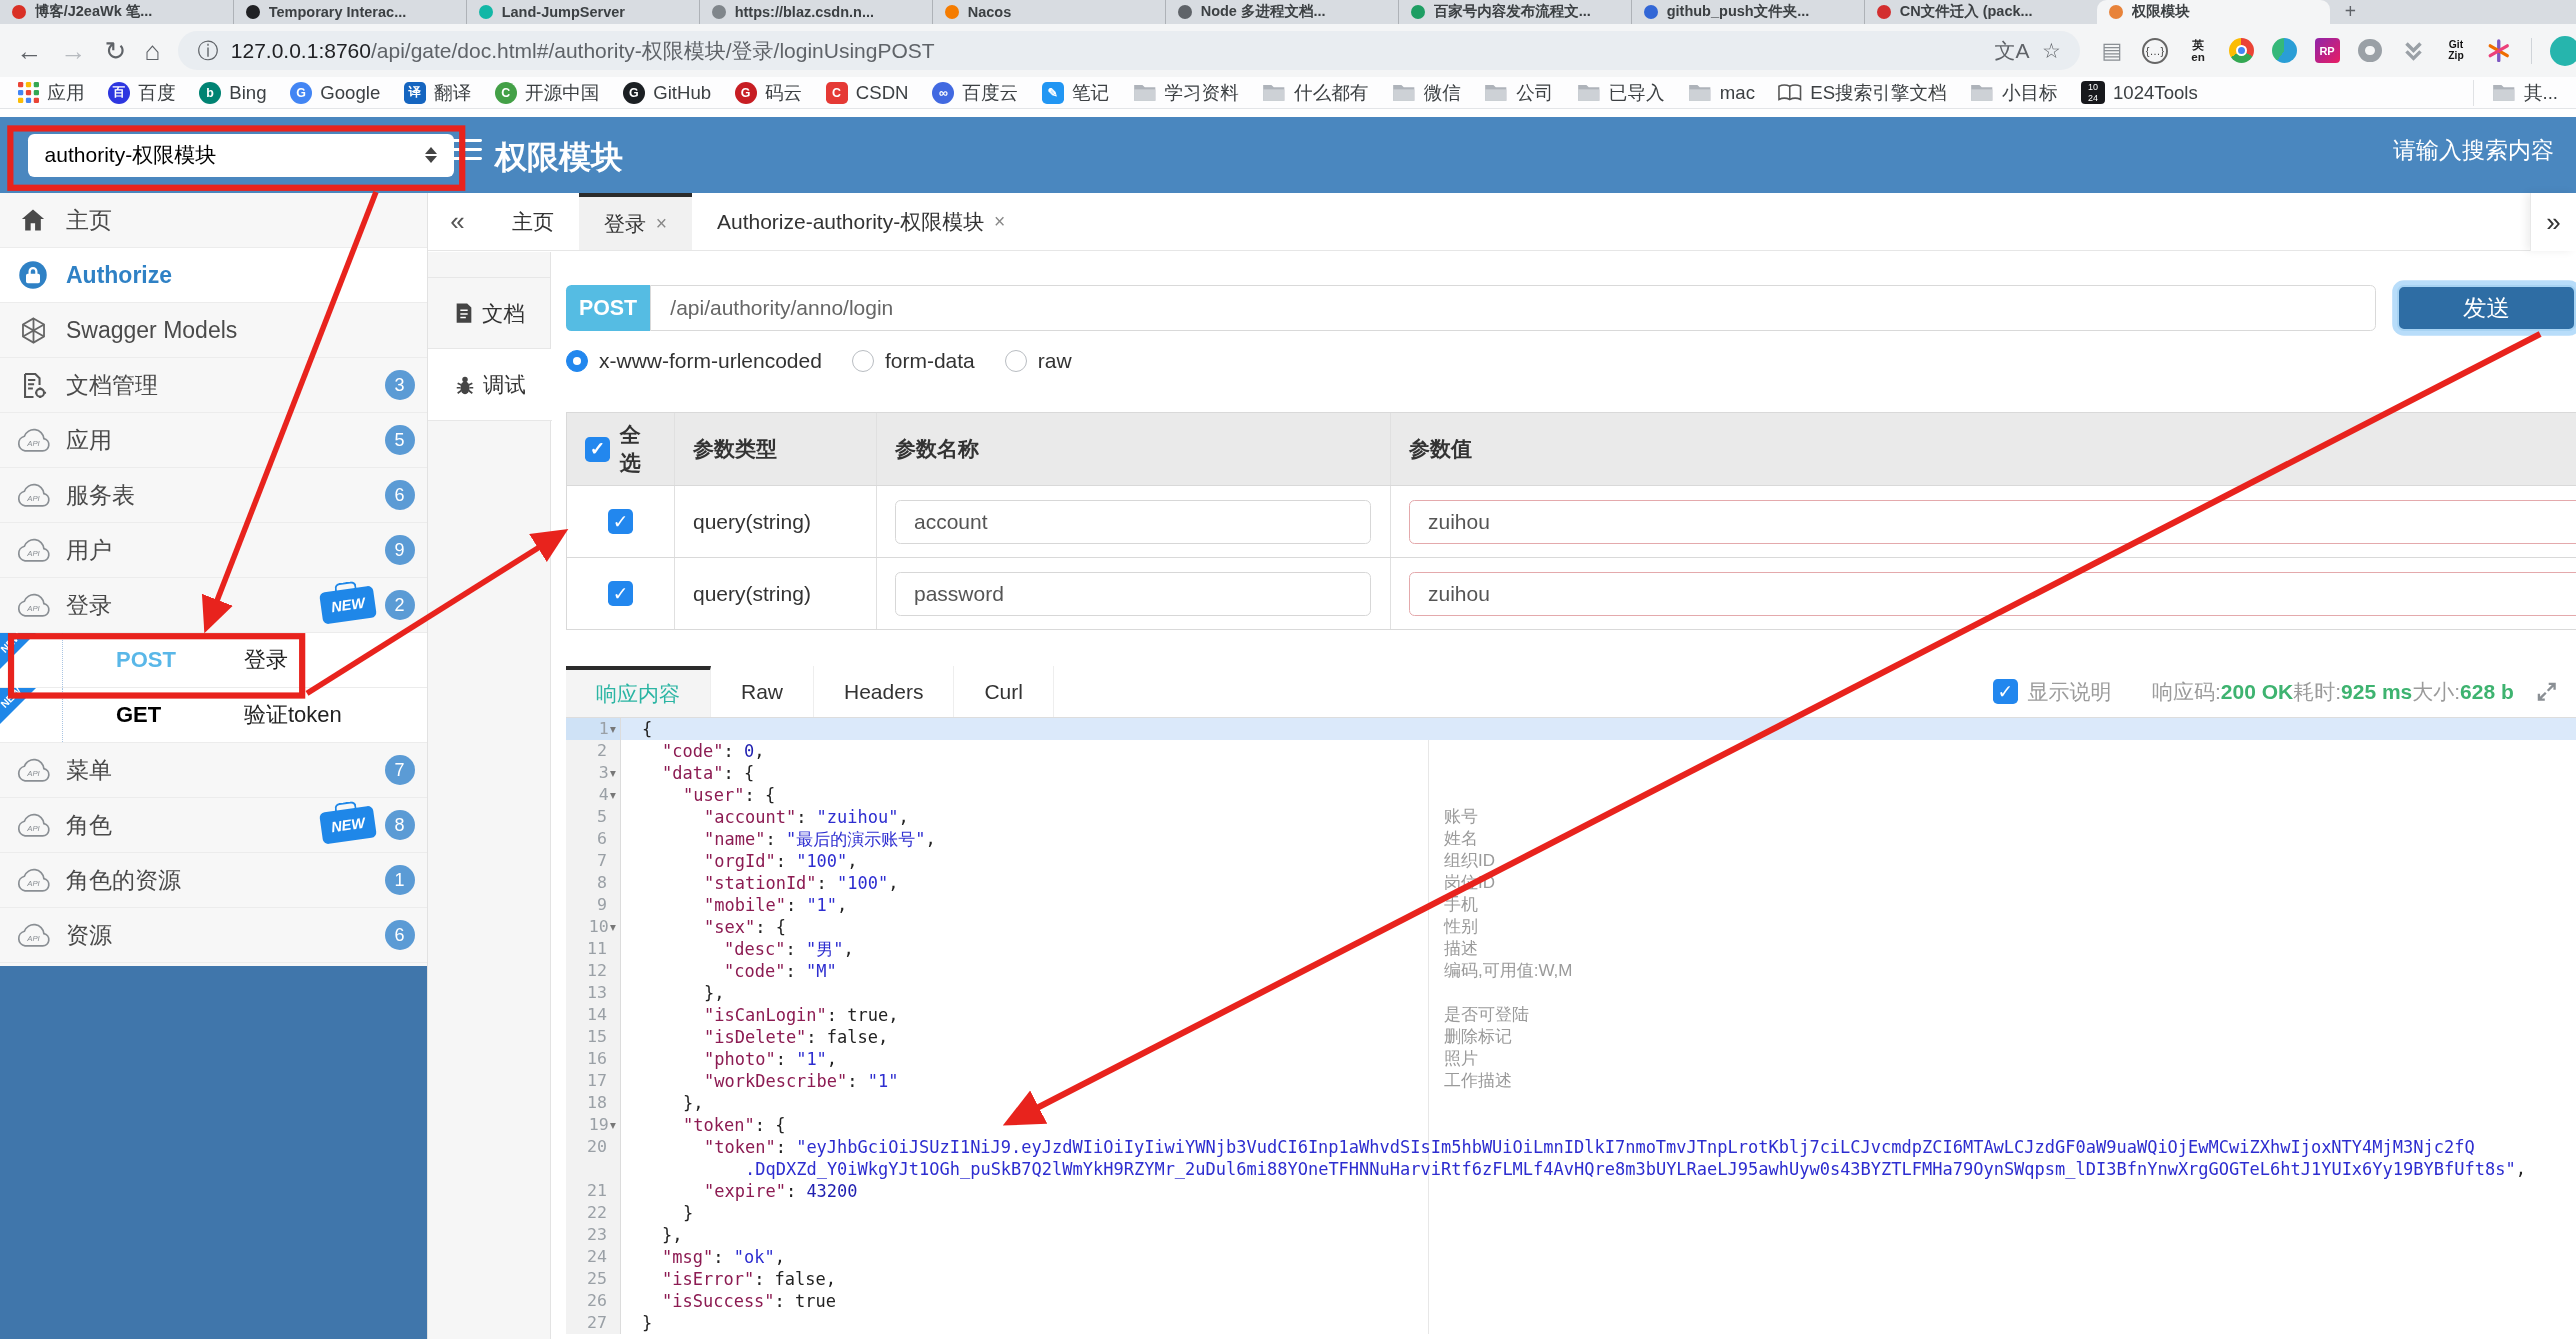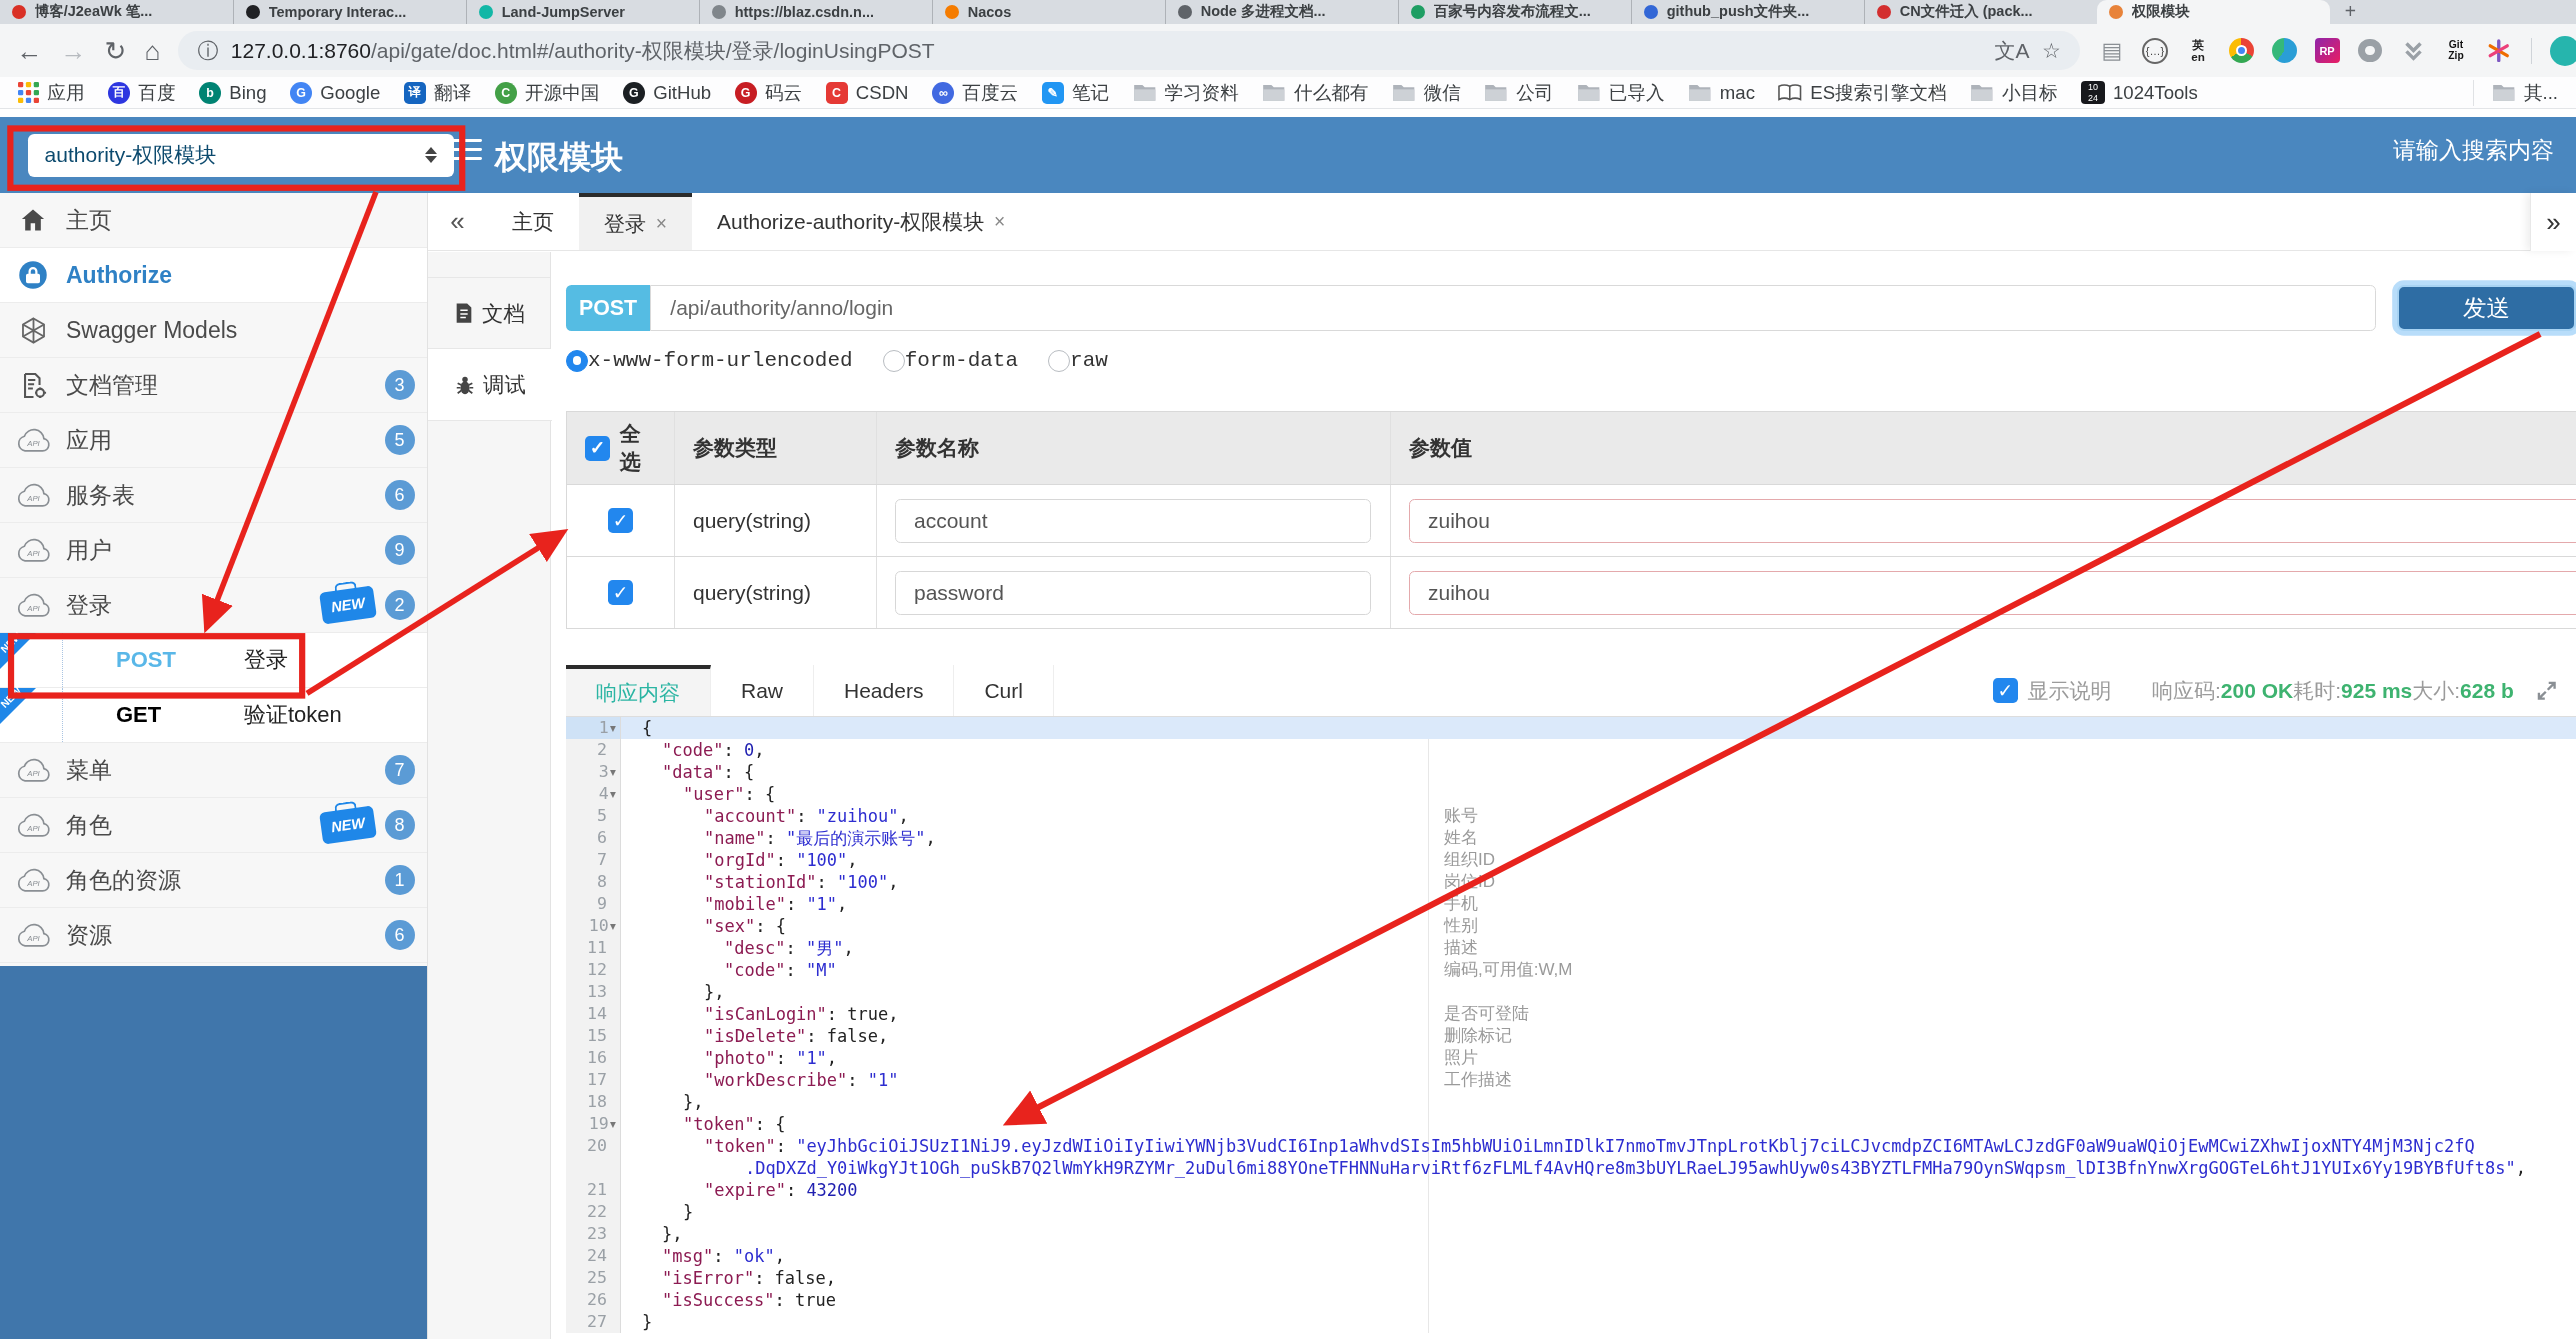--- a/index.html
+++ b/index.html
@@ -58,21 +58,21 @@
   .bmk-sq { border-radius:4.8px; }
   .bmk-1024 { width:23.5px; height:23.5px; background:#17181c; border-radius:4.1px; color:#fff;
     font-size:9px; line-height:1.2; text-align:center; display:flex; flex-direction:column;
     align-items:center; justify-content:center; }
   #bookmarks-right { margin-left:auto; display:flex; align-items:center; gap:11px;
     border-left:1.4px solid #e0e2e5; padding-left:18px; }
 
   
   #app-header { position:absolute; left:0; top:117px; width:2576px; height:76px; background:#4a87bf; }
   #module-select { position:absolute; left:28px; top:16.6px; width:426px; height:43px; background:#fff;
-    border-radius:6.2px; display:flex; align-items:center; padding:0 16.6px; font-size:21px; color:#0c4a6e; }
+    border-radius:6.2px; display:flex; align-items:center; padding:0 16.6px; font-size:21px; color:#000000; }
   #module-select .updown { margin-left:auto; display:flex; flex-direction:column; gap:2.8px; }
   #module-select .updown i { display:block; width:0; height:0; border-left:6.2px solid transparent;
     border-right:6.2px solid transparent; }
   #module-select .updown i.up { border-bottom:7.6px solid #444; }
   #module-select .updown i.dn { border-top:7.6px solid #444; }
   #hamburger { position:absolute; left:452px; top:22px; width:30px; display:flex; flex-direction:column; gap:5.5px; }
   #hamburger i { display:block; height:3.4px; background:#fff; border-radius:1.4px; }
   #app-title { position:absolute; left:495px; top:19.3px; font-size:32px; font-weight:bold; color:#fff; }
   #header-search { position:absolute; right:22px; top:18px; font-size:23px; color:#fff; }
 
@@ -134,21 +134,21 @@
   #post-row { display:flex; align-items:stretch; height:46px; }
   #method-badge { width:84px; background:#55bce3; color:#fff; font-size:21.4px; font-weight:bold;
     border-radius:5.5px 0 0 5.5px; display:flex; align-items:center; justify-content:center; flex:none; }
   #req-url { flex:1; border:1.4px solid #d9d9d9; border-radius:0 5.5px 5.5px 0; font-size:21px; color:#666;
     padding:0 19.3px; background:#fff; font-family:"Liberation Sans",sans-serif; }
   #send-btn { width:179px; margin-left:21px; flex:none; background:#2e6da4; color:#fff; font-size:23.5px;
     border:2.1px solid #a7d3f3; border-radius:7px; box-shadow:0 0 0 4.8px rgba(125,193,245,.55);
     font-family:"Liberation Sans",sans-serif; }
 
   #ct-row { margin-top:18px; display:flex; align-items:center; gap:30px; }
-  .ctype { display:flex; align-items:center; font-size:21px; color:#333;font-family:Liberation Mono, monospace; }
+  .ctype { display:flex; align-items:center; gap:11px; font-size:21px; color:#333; }
   .radio { width:22px; height:22px; border-radius:50%; border:1.4px solid #b9bdc2; background:#fff;
     display:flex; align-items:center; justify-content:center; flex:none; }
   .radio.on { background:#2287ee; border-color:#2287ee; }
   .radio.on i { width:8.3px; height:8.3px; border-radius:50%; background:#fff; }
 
   #ptable { margin-top:39px; width:2211px; border:0.7px solid #d9d9d9; }
   .prow { display:grid; grid-template-columns:108px 202px 514px 1385px; }
   .prow > div { border-right:0.7px solid #e0e0e0; display:flex; align-items:center; padding:0 18px; }
   .prow.phead { background:#eaeaea; height:72px; font-size:21px; font-weight:bold; color:#333; }
   .prow.pbody { background:#fff; height:72px; border-top:0.7px solid #d9d9d9; font-size:21px; color:#333; }

